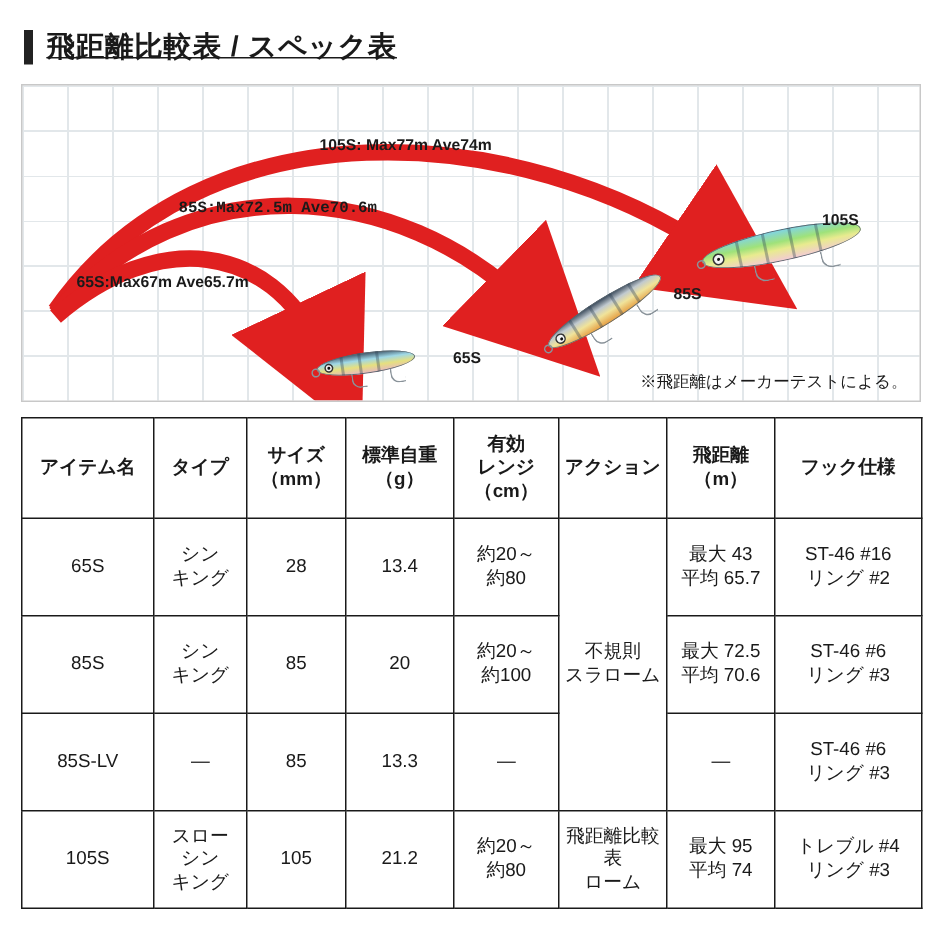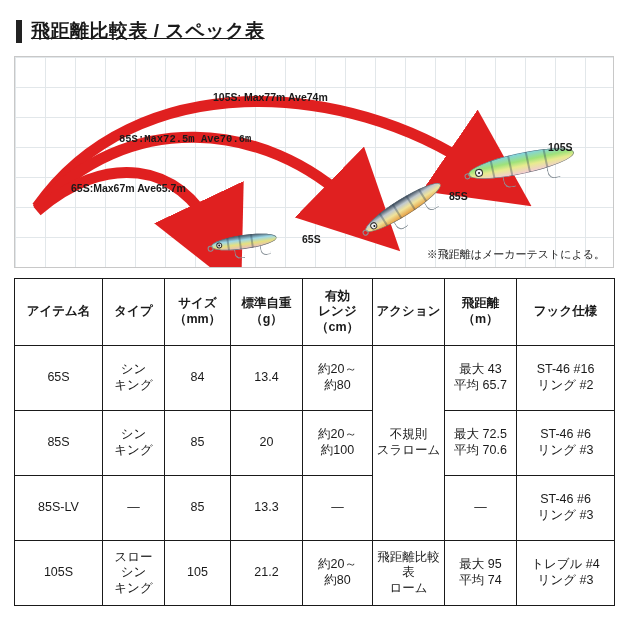--- a/index.html
+++ b/index.html
@@ -64,21 +64,21 @@
   }
   .arc-label {
     position: absolute;
     font-size: 10.5px;
     font-weight: bold;
     color: #1a1a1a;
     white-space: nowrap;
   }
   .lbl-105 { left: 198px; top: 34px; }
   .lbl-85  { left: 104px; top: 76px; font-family: Liberation Mono, monospace; }
-  .lbl-65  { left: 36px;  top: 125px; margin-left: 20px; }
+  .lbl-65  { left: 36px;  top: 125px; }
 
   .lure-tag {
     position: absolute;
     font-size: 10.5px;
     font-weight: bold;
     color: #1a1a1a;
   }
   .tag-105 { left: 533px; top: 84px; }
   .tag-85  { left: 434px; top: 133px; }
   .tag-65  { left: 287px; top: 176px; }
@@ -300,21 +300,21 @@
       </tr>
     </thead>
     <tbody>
 
       <tr>
         <td class="item-name">65S</td>
         <td>
           <div>シン</div>
           <div>キング</div>
         </td>
-        <td>84</td>
+        <td>28</td>
         <td>13.4</td>
         <td>
           <div>約20～</div>
           <div>約80</div>
         </td>
         <td rowspan="3">
           <div>不規則</div>
           <div>スラローム</div>
         </td>
         <td>

